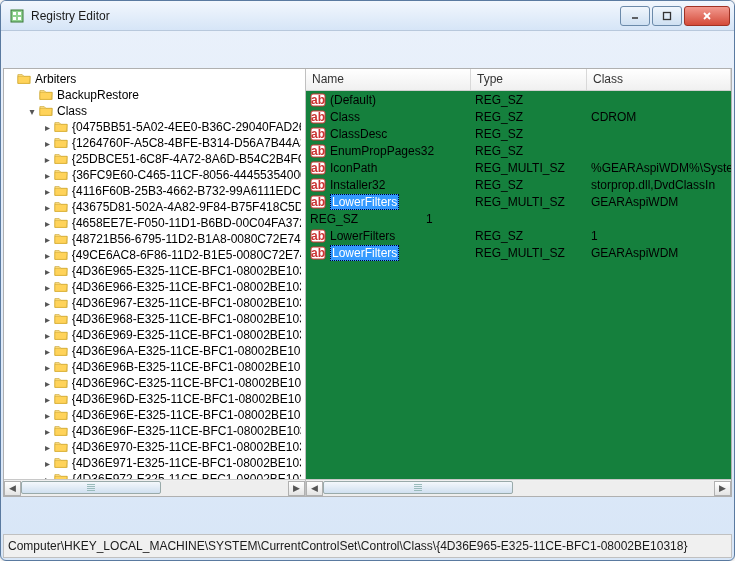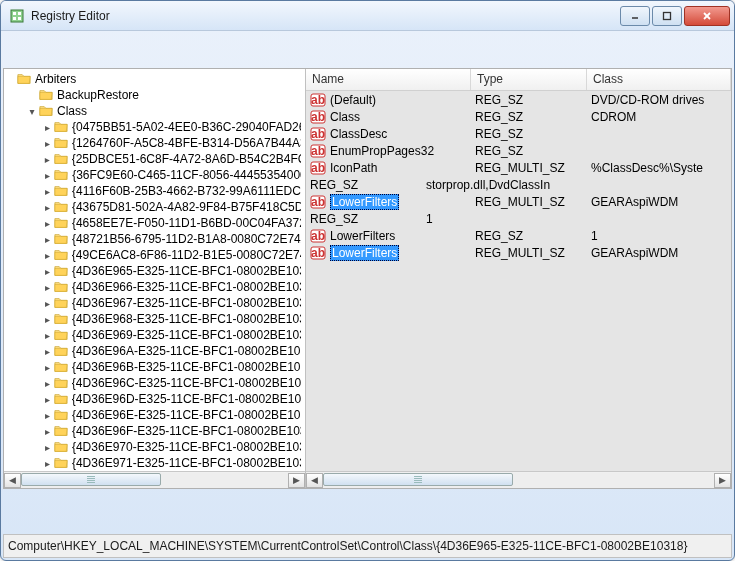--- a/index.html
+++ b/index.html
@@ -18,32 +18,32 @@
   .tree-pane { width: 302px; border-right: 1px solid #c0c0c0; display: flex; flex-direction: column; overflow: hidden; position: relative; }
   .tree-body { flex: 1; overflow: hidden; background: #fff; padding: 2px 0; }
   .tree-row { display: flex; align-items: center; height: 16px; padding-right: 4px; white-space: nowrap; }
   .tree-row .expander { width: 12px; text-align: center; color: #555; font-size: 10px; cursor: default; }
   .tree-row .expander.empty { visibility: hidden; }
   .tree-row .folder-ic { width: 16px; height: 14px; margin-right: 3px; flex-shrink: 0; }
   .tree-row .label { color: #000; overflow: hidden; text-overflow: clip; }
   .list-pane { flex: 1; display: flex; flex-direction: column; overflow: hidden; }
   .list-header { display: flex; height: 22px; background: linear-gradient(#fff, #f0f0f0); border-bottom: 1px solid #d0d0d0; }
   .list-header .col { border-right: 1px solid #d8d8d8; padding: 3px 6px; color: #333; cursor: default; }
-  .list-body { flex: 1; overflow: hidden; background: #e5e5e5; }
+  .list-body { flex: 1; overflow: hidden; background: #15803d; }
   .list-row { display: flex; height: 17px; align-items: center; }
   .list-row .cell { padding: 0 4px; overflow: hidden; white-space: nowrap; text-overflow: clip; color: #000; }
   .list-row .cell.name { display: flex; align-items: center; gap: 4px; }
   .list-row.selected .name-label { background: #3399ff; color: #fff; border: 1px dotted #003; padding: 0 1px; }
   .val-icon { width: 16px; height: 16px; flex-shrink: 0; }
   .hscroll { height: 17px; background: #f0f0f0; border-top: 1px solid #c8c8c8; display: flex; align-items: center; }
   .hscroll .arrow { width: 17px; height: 15px; background: linear-gradient(#fff,#e4e4e4); border: 1px solid #b0b0b0; display:flex; align-items:center; justify-content:center; color:#555; font-size:9px; cursor:default; }
   .hscroll .track { flex: 1; height: 15px; background: #eee; position: relative; }
   .hscroll .thumb { position: absolute; top: 0; height: 13px; border: 1px solid #9aa; background: linear-gradient(#f4f8fc,#d0e0f0); border-radius: 2px; display:flex; align-items:center; justify-content:center; cursor: default; }
   .thumb-grip { width:8px; height:7px; background-image: repeating-linear-gradient(#9bb,#9bb 1px, transparent 1px, transparent 2px); }
-  .statusbar { height: 24px; background: #f0f0f0; border-top: 1px solid #c0c0c0; margin: 8px 2px 2px 2px; border: 1px solid #c0c0c0; display: flex; align-items: center; padding: 0 4px; }
+  .statusbar { height: 24px; background: #f0f0f0; border-top: 1px solid #c0c0c0; margin: 0 2px 2px 2px; border: 1px solid #c0c0c0; display: flex; align-items: center; padding: 0 4px; }
   .statusbar .path { color: #1a1a1a; }
   .col-name { width: 165px; }
   .col-type { width: 116px; }
   .col-data { flex: 1; }
 </style>
 </head>
 <body>
 
 <svg width="0" height="0" style="position:absolute">
   <defs>
@@ -306,21 +306,20 @@
       </div>
       <div class="list-body" id="list-body">
           <div class="list-row">
             <div class="cell name col-name">
               <svg class="val-icon" viewBox="0 0 16 16">
                 <use href="#reg-sz-icon"></use>
               </svg>
               <span class="name-label">(Default)</span>
             </div>
             <div class="cell col-type">REG_SZ</div>
-            <div class="cell col-data">DVD/CD-ROM drives</div>
           </div>
           <div class="list-row">
             <div class="cell name col-name">
               <svg class="val-icon" viewBox="0 0 16 16">
                 <use href="#reg-sz-icon"></use>
               </svg>
               <span class="name-label">Class</span>
             </div>
             <div class="cell col-type">REG_SZ</div>
             <div class="cell col-data">CDROM</div>
@@ -344,23 +343,29 @@
             <div class="cell col-type">REG_SZ</div>
           </div>
           <div class="list-row">
             <div class="cell name col-name">
               <svg class="val-icon" viewBox="0 0 16 16">
                 <use href="#reg-sz-icon"></use>
               </svg>
               <span class="name-label">IconPath</span>
             </div>
             <div class="cell col-type">REG_MULTI_SZ</div>
-            <div class="cell col-data">%ClassDesc%\Syste</div>
-          </div>
-          <div class="list-row">
+            <div class="cell col-data">%GEARAspiWDM%\Syste</div>
+          </div>
+          <div class="list-row">
+            <div class="cell name col-name">
+              <svg class="val-icon" viewBox="0 0 16 16">
+                <use href="#reg-sz-icon"></use>
+              </svg>
+              <span class="name-label">Installer32</span>
+            </div>
             <div class="cell col-type">REG_SZ</div>
             <div class="cell col-data">storprop.dll,DvdClassIn</div>
           </div>
           <div class="list-row selected">
             <div class="cell name col-name">
               <svg class="val-icon" viewBox="0 0 16 16">
                 <use href="#reg-sz-icon"></use>
               </svg>
               <span class="name-label">LowerFilters</span>
             </div>

